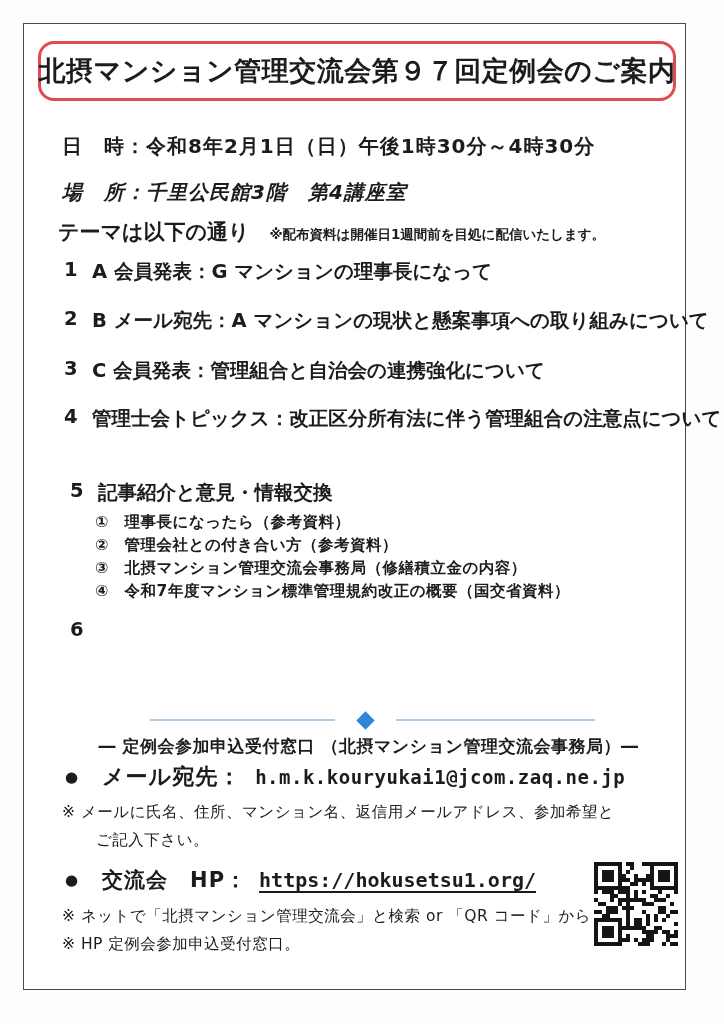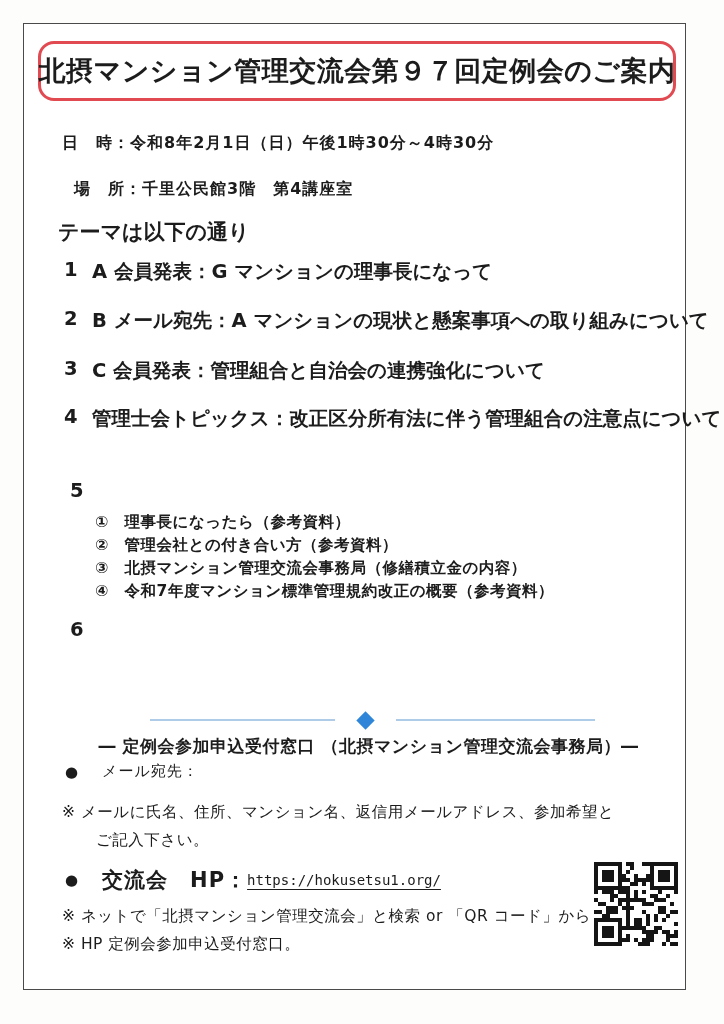--- a/index.html
+++ b/index.html
@@ -19,70 +19,71 @@
   .title-box {
     position:absolute; left:38px; top:41px; width:638px; height:60px;
     border:3.5px solid #e24a52; border-radius:16px;
     background:#fff;
     display:flex; align-items:center; justify-content:center;
   }
   .title-box h1 {
     font-size:27px; font-weight:900; letter-spacing:0.5px; white-space:nowrap;
   }
   .line { position:absolute; white-space:nowrap; }
-  .meta-line { font-size:16px; font-weight:bold; letter-spacing:1px; }
+  .meta-line { font-size:20px; font-weight:bold; letter-spacing:1px; }
   .theme-row { display:flex; align-items:baseline; gap:20px; }
   .theme-heading { font-size:21px; font-weight:900; }
   .theme-note { font-size:13.5px; font-weight:bold; }
   .agenda-row { display:flex; gap:14px; font-size:19.5px; font-weight:bold; }
   .agenda-num { min-width:14px; }
   .sub-item { font-size:15.5px; font-weight:bold; letter-spacing:0.5px; }
   .divider { position:absolute; left:150px; top:712px; width:445px; height:16px;
     display:flex; align-items:center; }
   .divider .dline { height:1.5px; background:#aecbe7; }
   .divider .dline.left { width:185px; }
   .divider .dline.right { flex:1; }
   .diamond { width:13px; height:13px; background:#2f86d8; transform:rotate(45deg);
     margin:0 24px; flex:none; }
   .contact-heading { left:23px; top:735px; width:691px; text-align:center;
     font-size:17px; font-weight:bold; letter-spacing:0.5px; }
   .bullet-row { display:flex; align-items:center; }
   .bullet { font-size:15px; margin-right:24px; }
-  .mail-label { font-size:15px; font-weight:400; letter-spacing:1px; }
+  .mail-label { font-size:22px; font-weight:700; letter-spacing:1px; }
   .mono { font-family:"DejaVu Sans Mono","Liberation Mono",monospace; }
   .mail-value { font-size:19px; letter-spacing:0.5px; margin-left:14px; font-weight:bold; }
   .note { font-size:15.5px; letter-spacing:0.5px; }
   .hp-label { font-size:21px; font-weight:900; letter-spacing:1px; }
-  .hp-url { font-size:14px; font-weight:normal; text-decoration:underline;
-    text-underline-offset:4px; color:#1c1c1c; margin-left:0; }
+  .hp-url { font-size:20px; font-weight:bold; text-decoration:underline;
+    text-underline-offset:4px; color:#1c1c1c; margin-left:12px; }
   .qr-wrap { position:absolute; left:594px; top:862px; width:84px; height:84px;
     background:#fff; }
   .qr { width:100%; height:100%; display:grid;
     grid-template-columns:repeat(21,1fr); grid-template-rows:repeat(21,1fr); }
   .qr i { display:block; }
 </style>
 </head>
 <body>
 
 <div class="page-frame"></div>
 
 <div class="title-box">
   <h1>北摂マンション管理交流会第９７回定例会のご案内</h1>
 </div>
 
 <div class="line meta-line" style="left:62px; top:133px;">
   <span>日　時：</span><span>令和8年2月1日（日）午後1時30分～4時30分</span>
 </div>
 
-<div class="line meta-line" style="left:74px; top:179px;">
+<div class="line meta-line" style="left:62px; top:179px;font-style:italic;">
   <span>場　所：</span><span>千里公民館3階　第4講座室</span>
 </div>
 
 <div class="line theme-row" style="left:58px; top:218px;">
   <span class="theme-heading">テーマは以下の通り</span>
+  <span class="theme-note">※配布資料は開催日1週間前を目処に配信いたします。</span>
 </div>
 
 <div class="line agenda-row" style="left:64px; top:258px;">
   <span class="agenda-num">1</span>
   <span>A 会員発表：G マンションの理事長になって</span>
 </div>
 
 <div class="line agenda-row" style="left:64px; top:307px;">
   <span class="agenda-num">2</span>
   <span>B メール宛先：A マンションの現状と懸案事項への取り組みについて</span>
@@ -93,42 +94,44 @@
   <span>C 会員発表：管理組合と自治会の連携強化について</span>
 </div>
 
 <div class="line agenda-row" style="left:64px; top:405px;">
   <span class="agenda-num">4</span>
   <span>管理士会トピックス：改正区分所有法に伴う管理組合の注意点について</span>
 </div>
 
 <div class="line agenda-row" style="left:70px; top:479px;">
   <span class="agenda-num">5</span>
+  <span>記事紹介と意見・情報交換</span>
 </div>
 
 <div class="line sub-item" style="left:95px; top:512px;">①　理事長になったら（参考資料）</div>
 <div class="line sub-item" style="left:95px; top:535px;">②　管理会社との付き合い方（参考資料）</div>
 <div class="line sub-item" style="left:95px; top:558px;">③　北摂マンション管理交流会事務局（修繕積立金の内容）</div>
-<div class="line sub-item" style="left:95px; top:581px;">④　令和7年度マンション標準管理規約改正の概要（参考資料）</div>
+<div class="line sub-item" style="left:95px; top:581px;">④　令和7年度マンション標準管理規約改正の概要（国交省資料）</div>
 
 <div class="line agenda-row" style="left:70px; top:618px;">
   <span class="agenda-num">6</span>
 </div>
 
 <div class="divider">
   <span class="dline left"></span>
   <span class="diamond"></span>
   <span class="dline right"></span>
 </div>
 
 <div class="line contact-heading">― 定例会参加申込受付窓口 （北摂マンション管理交流会事務局）―</div>
 
 <div class="line bullet-row" style="left:65px; top:762px;">
   <span class="bullet">●</span>
   <span class="mail-label">メール宛先：</span>
+  <span class="mail-value mono">h.m.k.kouryukai1@jcom.zaq.ne.jp</span>
 </div>
 
 <div class="line note" style="left:62px; top:802px;">※ メールに氏名、住所、マンション名、返信用メールアドレス、参加希望と</div>
 <div class="line note" style="left:96px; top:830px;">ご記入下さい。</div>
 
 <div class="line bullet-row" style="left:65px; top:866px;">
   <span class="bullet">●</span>
   <span class="hp-label">交流会　HP：</span>
   <a class="hp-url mono" href="#">https://hokusetsu1.org/</a>
 </div>

